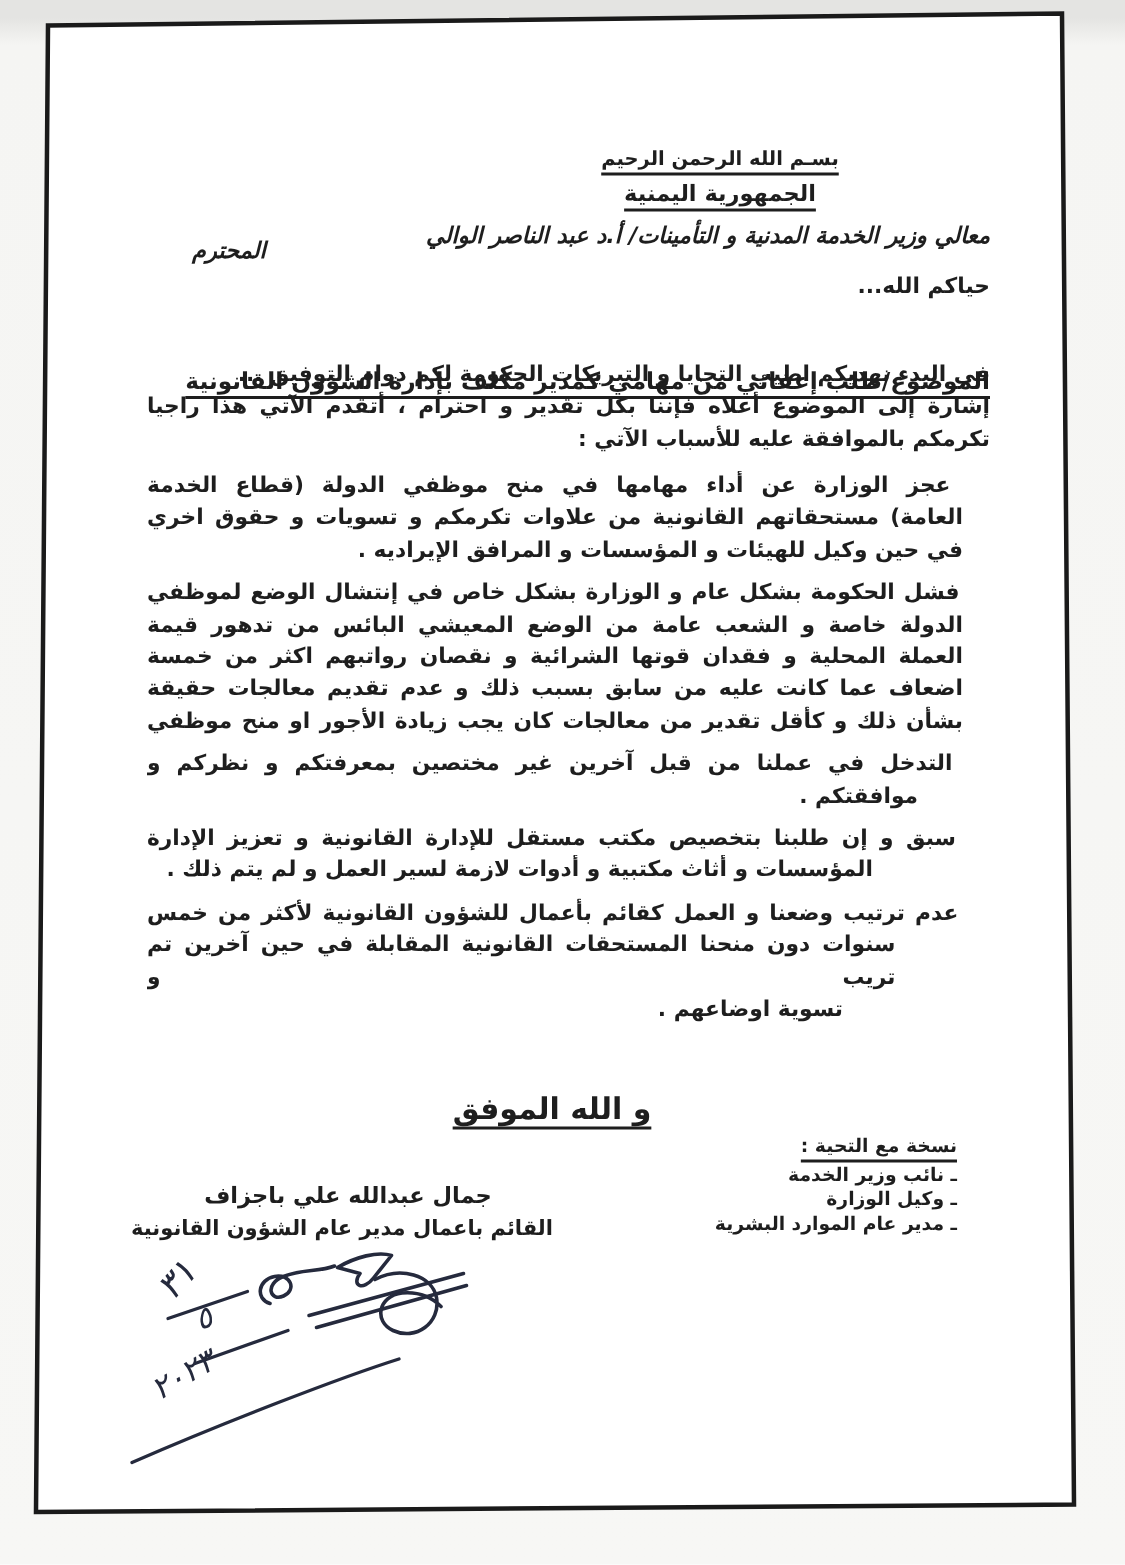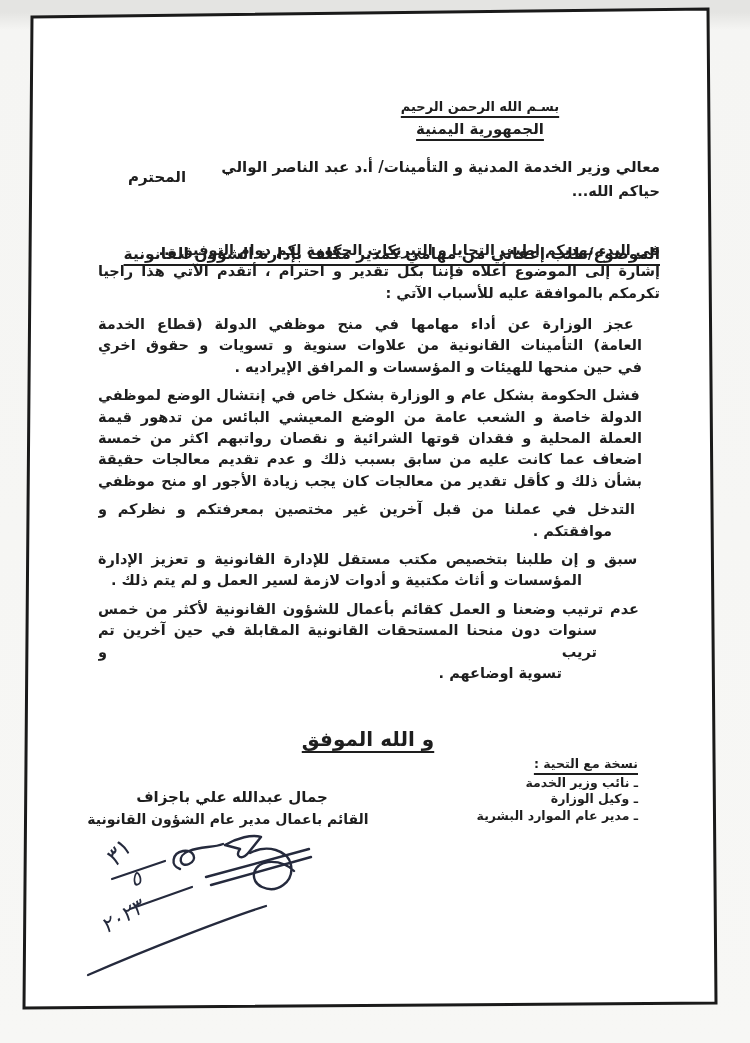--- a/index.html
+++ b/index.html
@@ -26,21 +26,21 @@
   .reason .first{text-indent:-18px;}
   .pad30{padding-right:30px;}
   .pad45{padding-right:45px;}
   .pad60{padding-right:60px;}
   .pad80{padding-right:80px;}
 
   .block-basmala{top:57px;left:330px;width:300px;text-align:center;}
   .basmala-line{font-size:13px;line-height:19px;display:inline-block;}
   .country-line{font-size:15px;line-height:22px;display:inline-block;margin-top:2px;}
 
-  .block-addressee{top:157px;right:90px;left:128px;display:flex;justify-content:space-between;align-items:flex-start;}
+  .block-addressee{top:147px;right:90px;left:128px;display:flex;justify-content:space-between;align-items:flex-start;font-style:italic;}
   .addressee-main{font-size:15px;line-height:21px;}
   .honorific{font-size:15px;line-height:21px;margin-top:10px;}
   .block-greeting{top:181px;right:90px;left:400px;text-align:right;font-size:14.5px;line-height:20px;}
   .block-subject{top:203px;right:90px;left:122px;text-align:right;font-size:15.5px;line-height:23px;}
 
   .block-intro{top:240px;right:90px;left:98px;}
   .block-reasons{top:314px;right:90px;left:98px;}
 
   .block-closing{top:688px;left:288px;width:160px;text-align:center;font-size:20px;line-height:22px;}
 
@@ -79,22 +79,22 @@
     <div class="abs block-intro">
       <div class="ln rl">في البدء نهديكم اطيب التحايا و التبريكات الحكومة لكم دوام التوفيق ...</div>
       <div class="ln jl">إشارة إلى الموضوع أعلاه فإننا بكل تقدير و احترام ، أتقدم الآتي هذا راجيا</div>
       <div class="ln rl">تكرمكم بالموافقة عليه للأسباب الآتي :</div>
     </div>
 
     <div class="abs block-reasons">
 
       <div class="reason">
         <div class="ln jl first">١. عجز الوزارة عن أداء مهامها في منح موظفي الدولة (قطاع الخدمة</div>
-        <div class="ln jl">العامة) التأمينات القانونية من علاوات سنوية و تسويات و حقوق اخري</div>
-        <div class="ln rl">في حين منحها للهيئات و المؤسسات و المرافق الإيراديه .</div>
+        <div class="ln jl">العامة) مستحقاتهم القانونية من علاوات تكرمكم و تسويات و حقوق اخري</div>
+        <div class="ln rl">في حين وكيل للهيئات و المؤسسات و المرافق الإيراديه .</div>
       </div>
 
       <div class="reason">
         <div class="ln jl first">٢. فشل الحكومة بشكل عام و الوزارة بشكل خاص في إنتشال الوضع لموظفي</div>
         <div class="ln jl">الدولة خاصة و الشعب عامة من الوضع المعيشي البائس من تدهور قيمة</div>
         <div class="ln jl">العملة المحلية و فقدان قوتها الشرائية و نقصان رواتبهم اكثر من خمسة</div>
         <div class="ln jl">اضعاف عما كانت عليه من سابق بسبب ذلك و عدم تقديم معالجات حقيقة</div>
         <div class="ln jl">بشأن ذلك و كأقل تقدير من معالجات كان يجب زيادة الأجور او منح موظفي</div>
       </div>
 

